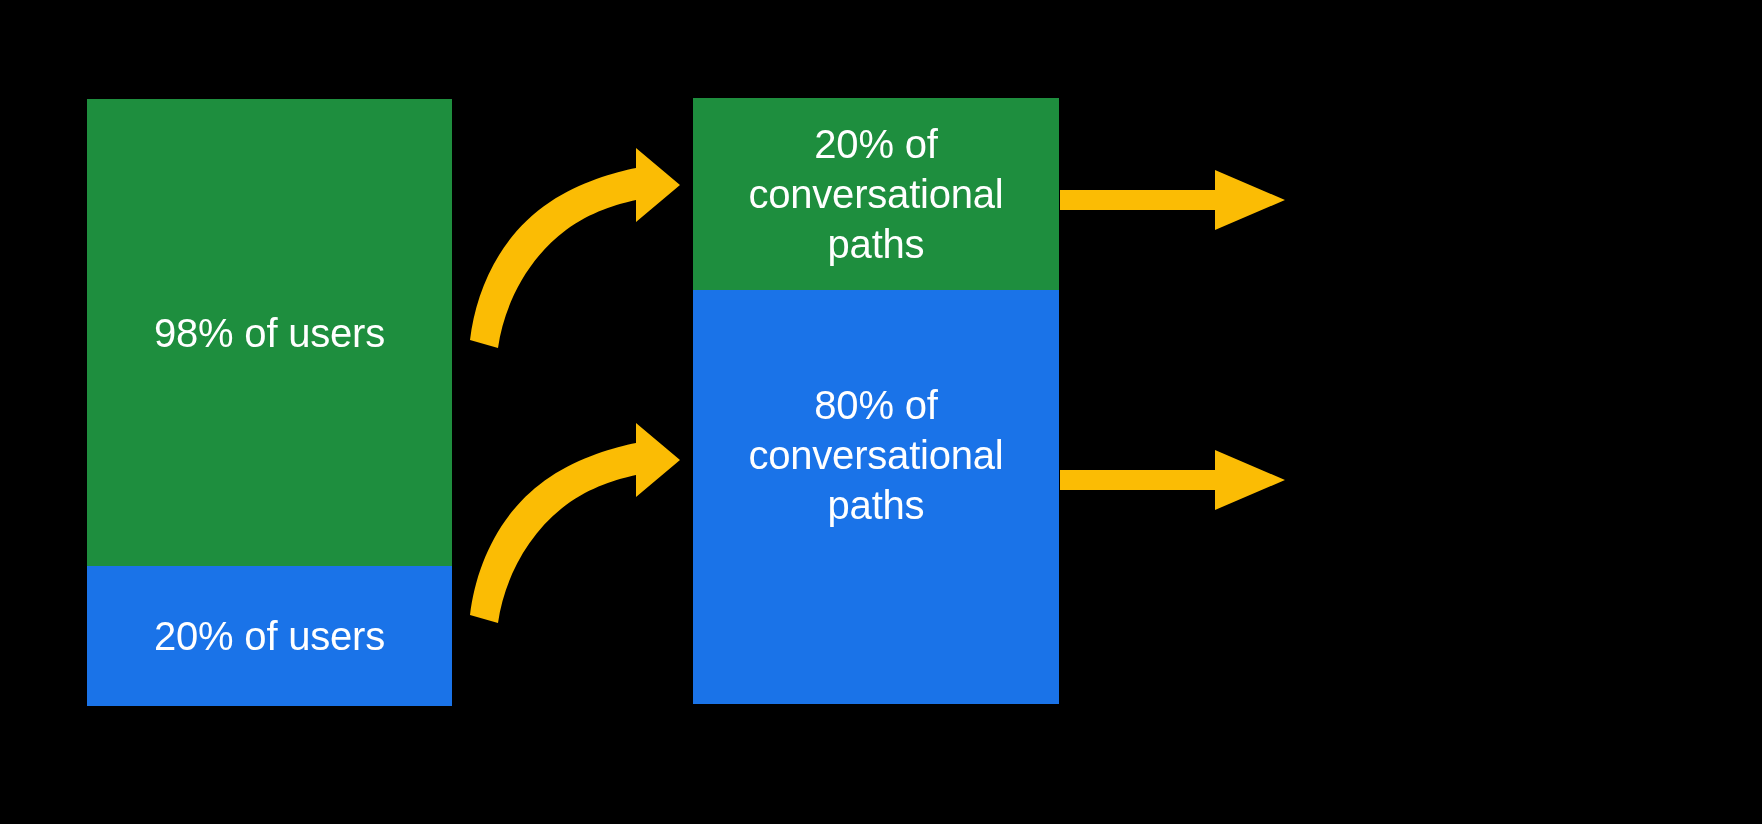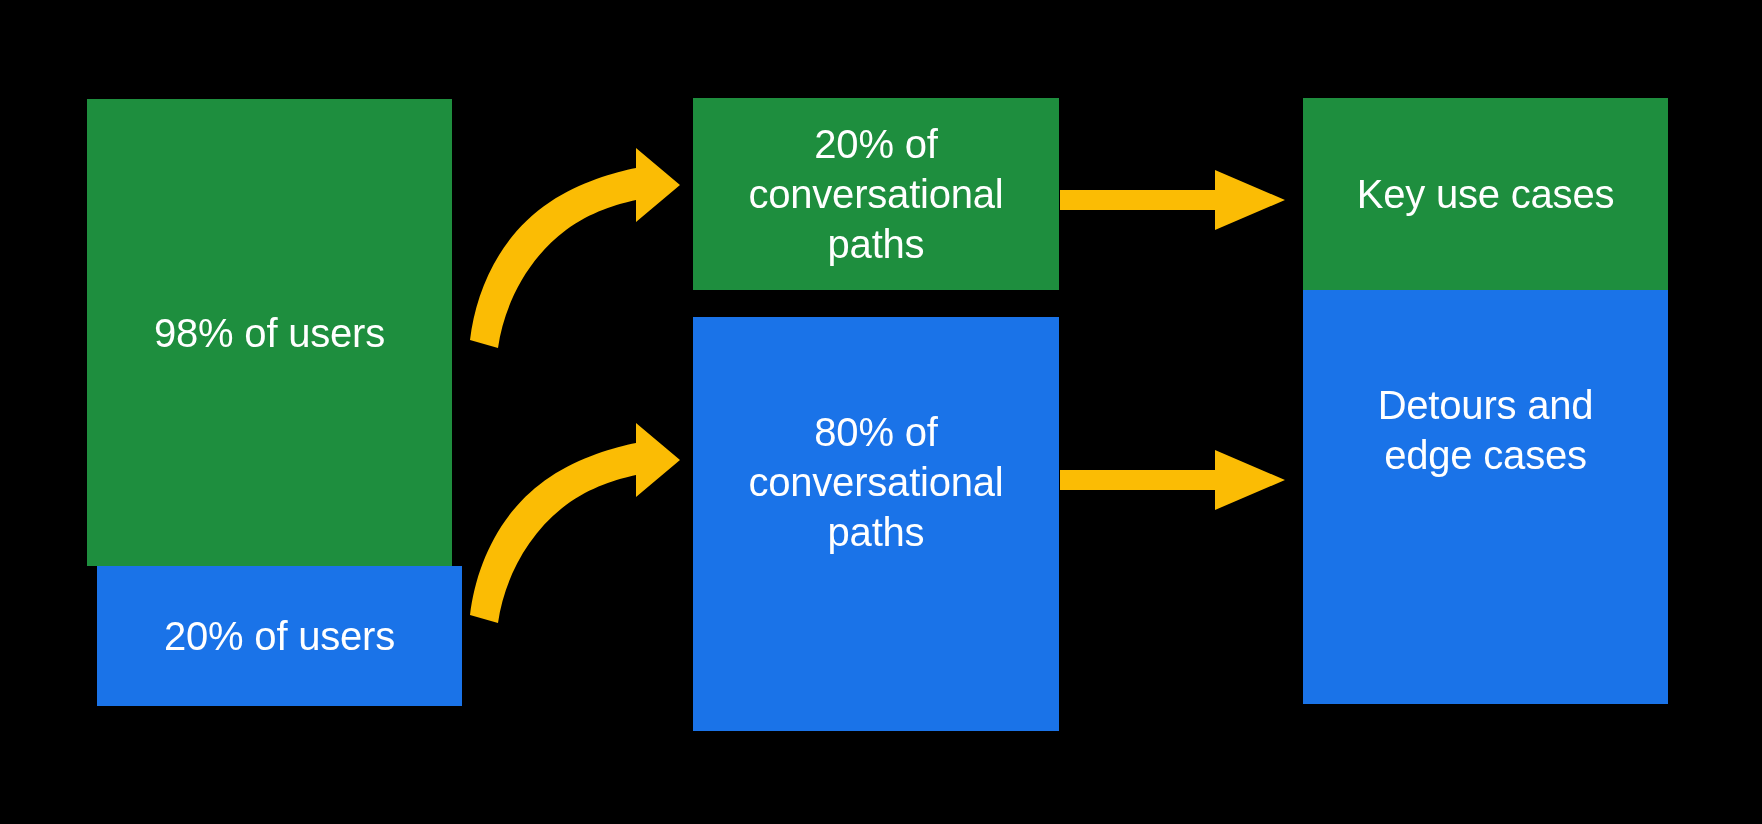--- a/index.html
+++ b/index.html
@@ -36,27 +36,27 @@
     font-size: 40px;
     line-height: 50px;
     font-weight: 400;
     letter-spacing: -0.2px;
     white-space: pre-line;
     padding: 0 8px;
   }
   
   #col-1 { left: 87px; top: 99px; width: 365px; height: 607px; }
   #col-1-seg-green { left: 0; top: 0; width: 365px; height: 467px; background: #1E8E3E; }
-  #col-1-seg-blue  { left: 0; top: 467px; width: 365px; height: 140px; background: #1A73E8; margin-left: 10px; }
+  #col-1-seg-blue  { left: 0; top: 467px; width: 365px; height: 140px; background: #1A73E8; }
 
   
   #col-2 { left: 693px; top: 98px; width: 366px; height: 606px; }
   #col-2-seg-green { left: 0; top: 0; width: 366px; height: 192px; background: #1E8E3E; }
   #col-2-seg-blue  { left: 0; top: 192px; width: 366px; height: 414px; background: #1A73E8;
-                     align-items: flex-start; padding-top: 90px; margin-top: 27px; }
+                     align-items: flex-start; padding-top: 90px; }
 
   
   #col-3 { left: 1303px; top: 98px; width: 365px; height: 606px; }
   #col-3-seg-green { left: 0; top: 0; width: 365px; height: 192px; background: #1E8E3E; }
   #col-3-seg-blue  { left: 0; top: 192px; width: 365px; height: 414px; background: #1A73E8;
                      align-items: flex-start; padding-top: 90px; }
 
   
   .arrow-svg {
     position: absolute;
@@ -135,23 +135,14 @@
     <path d="M 0 25
              L 155 25
              L 155 5
              L 225 35
              L 155 65
              L 155 45
              L 0 45
              Z" fill="#FBBC04"></path>
   </svg>
 
-  <div class="column" id="col-3">
-    <div class="segment" id="col-3-seg-green">
-      <span class="seg-label">Key use cases</span>
-    </div>
-    <div class="segment" id="col-3-seg-blue">
-      <span class="seg-label">Detours and
-edge cases</span>
-    </div>
-  </div>
 
 </div>
 
 </body></html>

